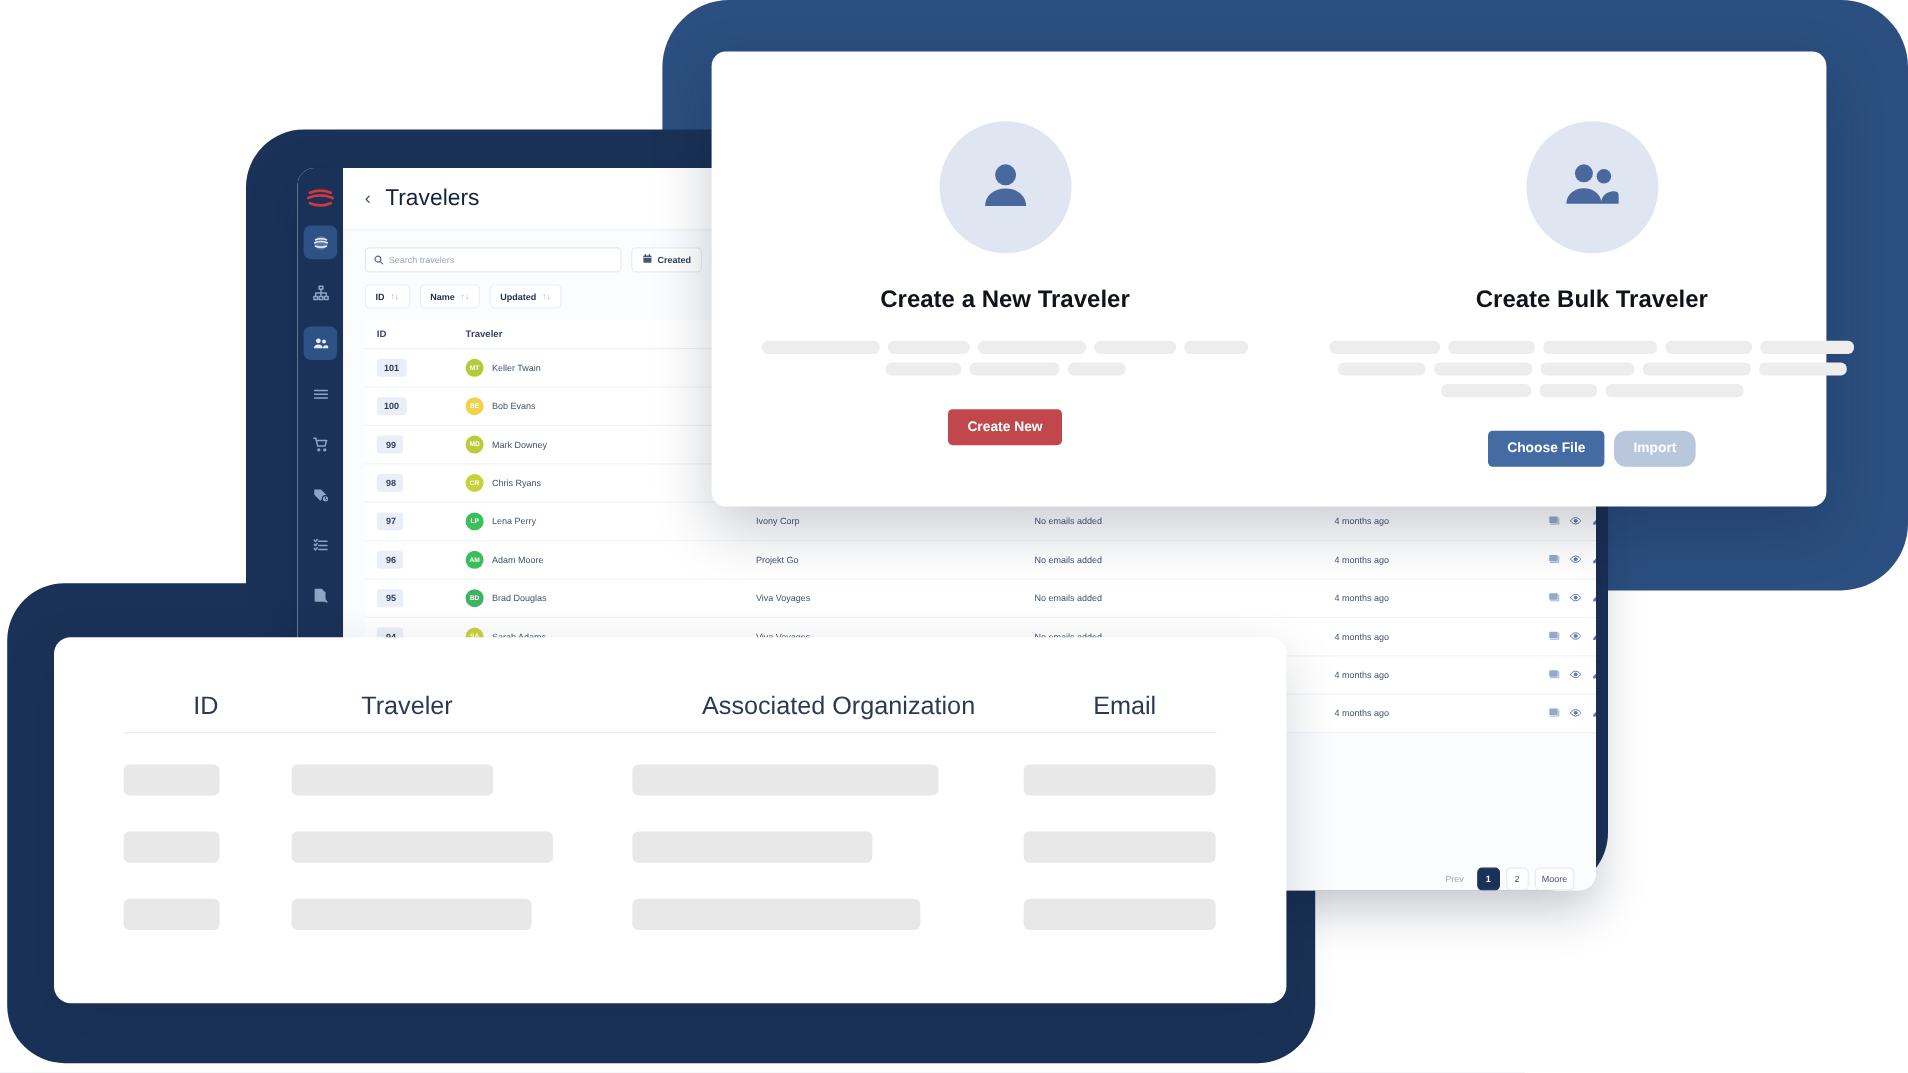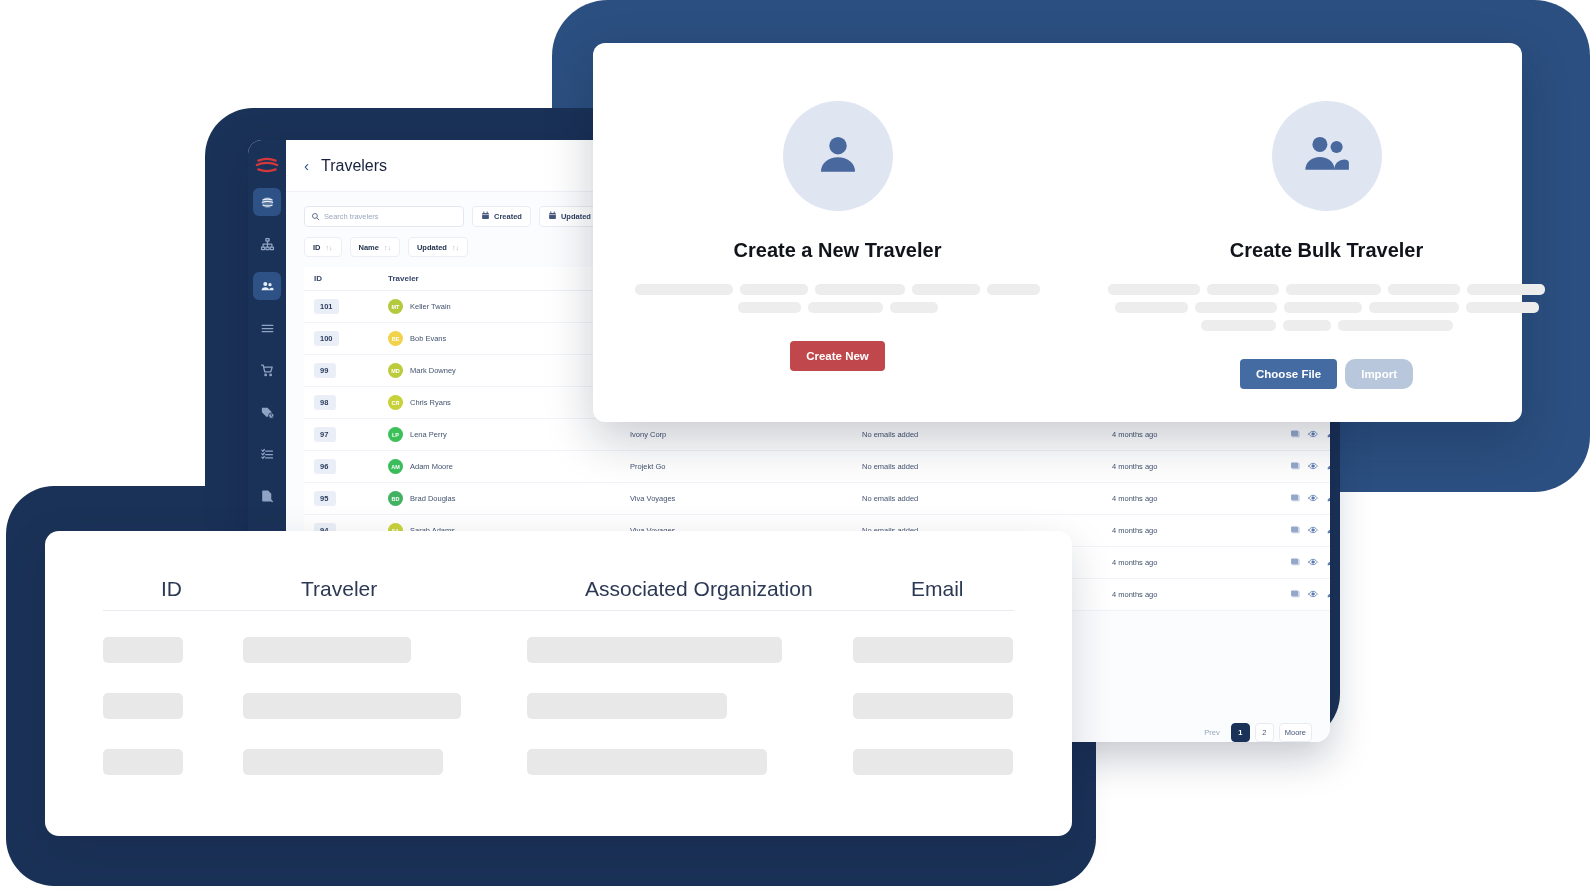--- a/index.html
+++ b/index.html
@@ -47,27 +47,27 @@
   }
   .side-item.active { background: #2e5285; color: #e8eef8; }
   .side-item svg { width: 15px; height: 15px; display: block; }
 
   #main { flex: 1; display: flex; flex-direction: column; background: #fbfcfe; min-width: 0; }
   #topbar {
     height: 52px; background: #fff; display: flex; align-items: center;
     padding: 0 18px; border-bottom: 1px solid #eef1f6; flex: 0 0 52px;
   }
   #back-chevron { color: #2b4f80; font-size: 15px; margin-right: 12px; line-height: 1; }
-  #page-title { font-size: 16px; color: #16233e; font-weight: 400; }
+  #page-title { font-size: 19px; color: #16233e; font-weight: 400; }
 
   #content { flex: 1; padding: 14px 18px 0 18px; overflow: hidden; }
 
   .filter-row { display: flex; align-items: center; gap: 8px; margin-bottom: 10px; }
   .search-box {
-    width: 160px; height: 21px; border: 1px solid #e3e8f0; border-radius: 4px;
+    width: 214px; height: 21px; border: 1px solid #e3e8f0; border-radius: 4px;
     background: #fff; display: flex; align-items: center; padding: 0 6px; gap: 4px;
   }
   .search-box svg { width: 9px; height: 9px; color: #5a6c8c; flex: 0 0 9px; }
   .search-ph { font-size: 7.5px; color: #9aa7bd; }
   .chip {
     height: 21px; border: 1px solid #e8ecf3; border-radius: 4px; background: #fff;
     display: flex; align-items: center; gap: 4px; padding: 0 8px;
     font-size: 7.5px; color: #2e3f5e; font-weight: 700; white-space: nowrap;
   }
   .chip svg { width: 9px; height: 9px; color: #44547a; }
@@ -88,21 +88,21 @@
   #travelers-table td {
     padding: 0 0 0 10px; height: 32px; border-bottom: 1px solid #f1f3f8;
     font-size: 7.5px; color: #42536f; background: #fff; vertical-align: middle;
   }
   .col-id { width: 74px; } .col-traveler { width: 242px; }
   .col-org { width: 232px; } .col-email { width: 250px; }
   .col-upd { width: 178px; } .col-act { width: 106px; }
   .id-pill {
     display: inline-block; background: #eaeff7; color: #2b3c5c;
     font-size: 7.5px; font-weight: 700; border-radius: 3px; padding: 3px 6px; min-width: 22px;
-    text-align: left;
+    text-align: right;
   }
   .traveler-cell { display: flex; align-items: center; gap: 7px; }
   .avatar {
     width: 15px; height: 15px; border-radius: 50%; flex: 0 0 15px;
     display: flex; align-items: center; justify-content: center;
     font-size: 5.5px; font-weight: 700; color: #fff;
   }
   .muted { color: #a4aec1; }
   .actions { display: flex; gap: 8px; align-items: center; color: #5b7bb0; }
   .actions svg { width: 10px; height: 10px; }

